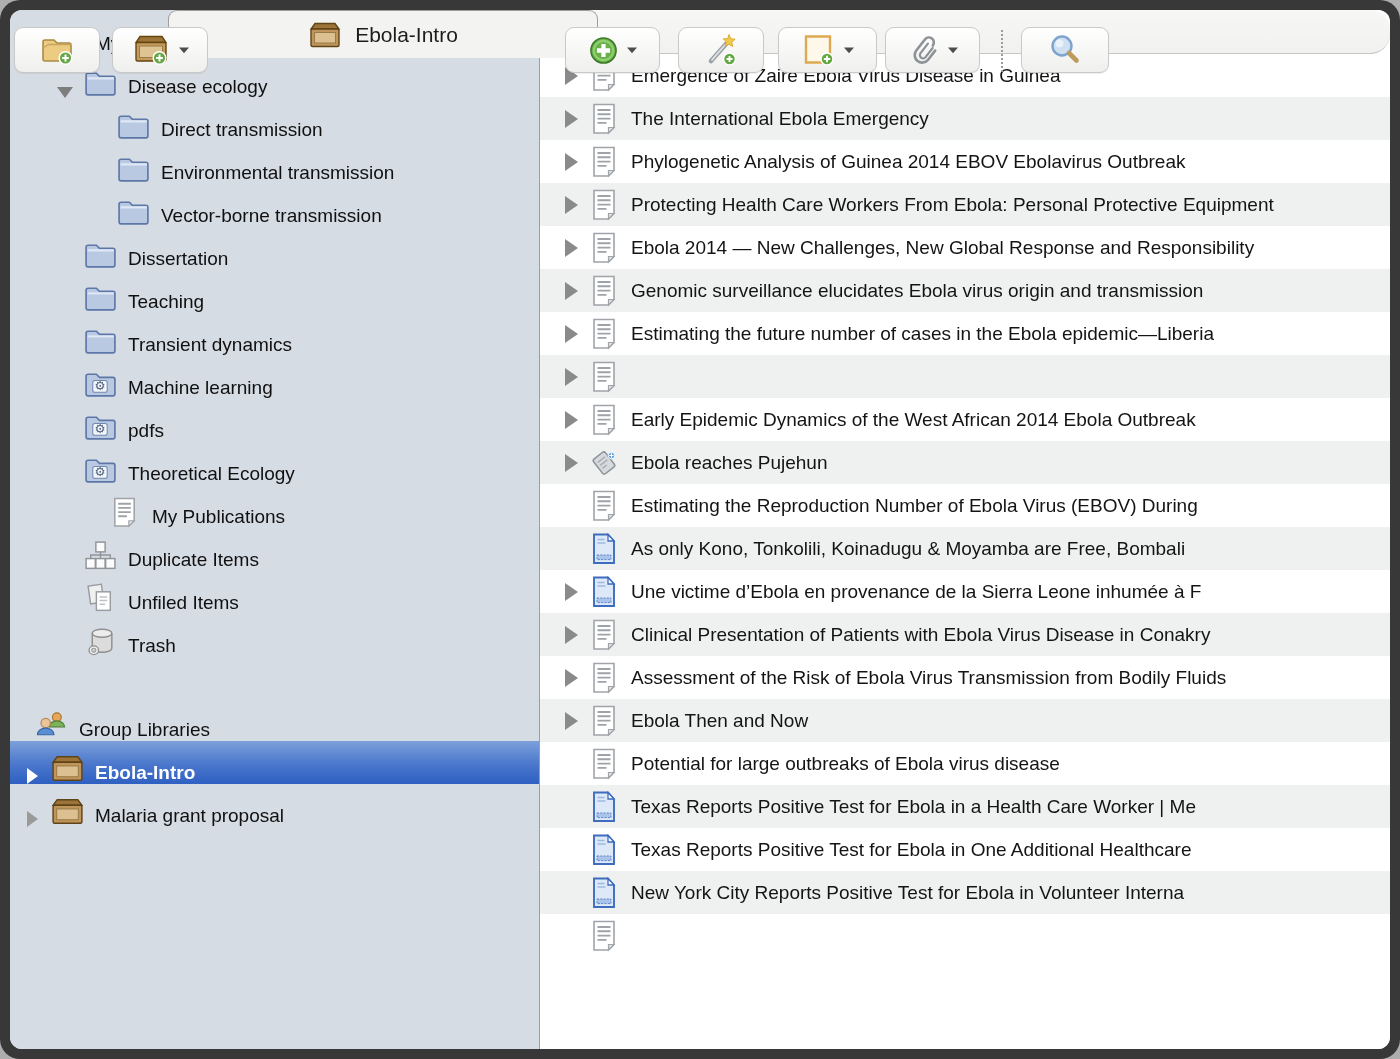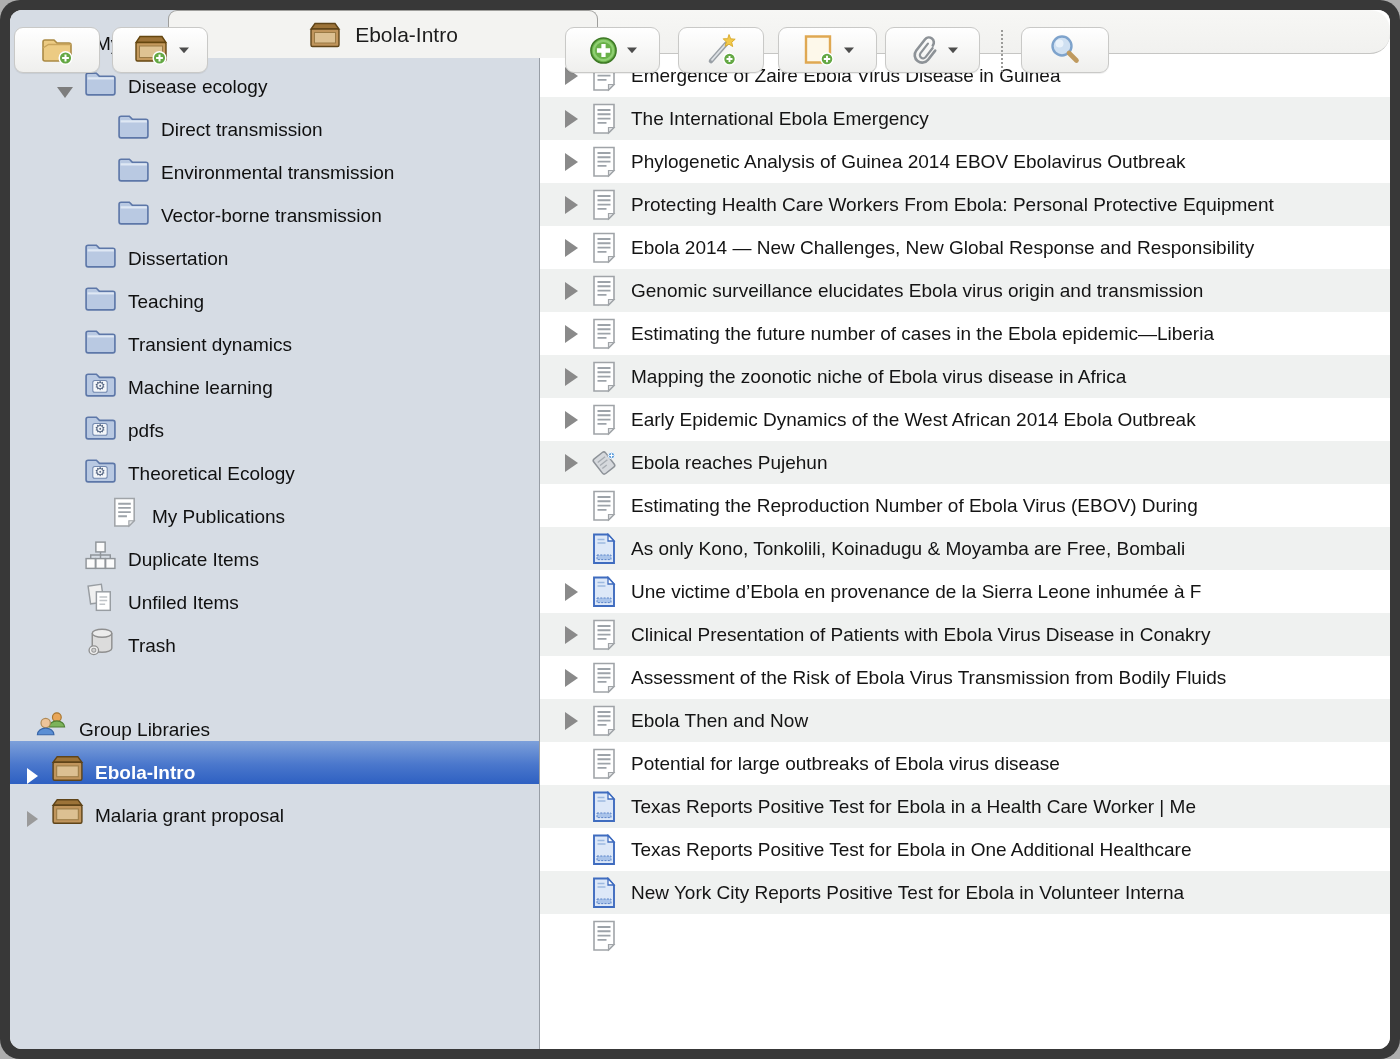--- a/index.html
+++ b/index.html
@@ -502,21 +502,20 @@
             <span class="ldisc">
               <span class="ltri"></span>
             </span>
             <span class="lic ic">
               <svg viewBox="0 0 28 32" width="28" height="32">
                 <path d="M4 1.5 H24 V24.5 L18.5 30 H4 Z" fill="#ffffff" stroke="#a0a4a8" stroke-width="1.6"></path>
                 <path d="M24 24.5 L18.5 30 V24.5 Z" fill="#e2e4e6" stroke="#a0a4a8" stroke-width="1.2"></path>
                 <path d="M7.5 7 h13 M7.5 11.3 h13 M7.5 15.6 h13 M7.5 19.9 h9" stroke="#9da3a9" stroke-width="1.9"></path>
               </svg>
             </span>
-            <span class="label">Mapping the zoonotic niche of Ebola virus disease in Africa</span>
           </div>
           <div class="lrow">
             <span class="ldisc">
               <span class="ltri"></span>
             </span>
             <span class="lic ic">
               <svg viewBox="0 0 28 32" width="28" height="32">
                 <path d="M4 1.5 H24 V24.5 L18.5 30 H4 Z" fill="#ffffff" stroke="#a0a4a8" stroke-width="1.6"></path>
                 <path d="M24 24.5 L18.5 30 V24.5 Z" fill="#e2e4e6" stroke="#a0a4a8" stroke-width="1.2"></path>
                 <path d="M7.5 7 h13 M7.5 11.3 h13 M7.5 15.6 h13 M7.5 19.9 h9" stroke="#9da3a9" stroke-width="1.9"></path>

